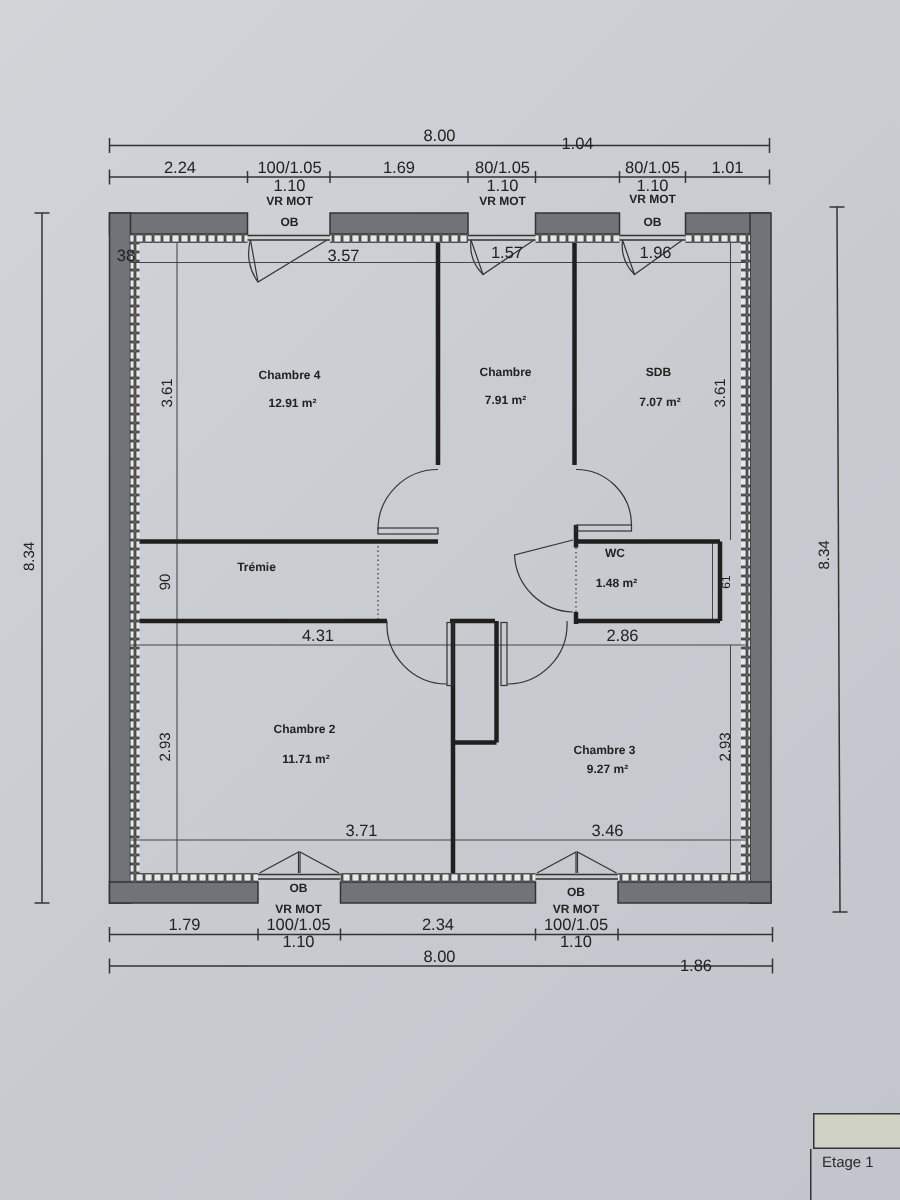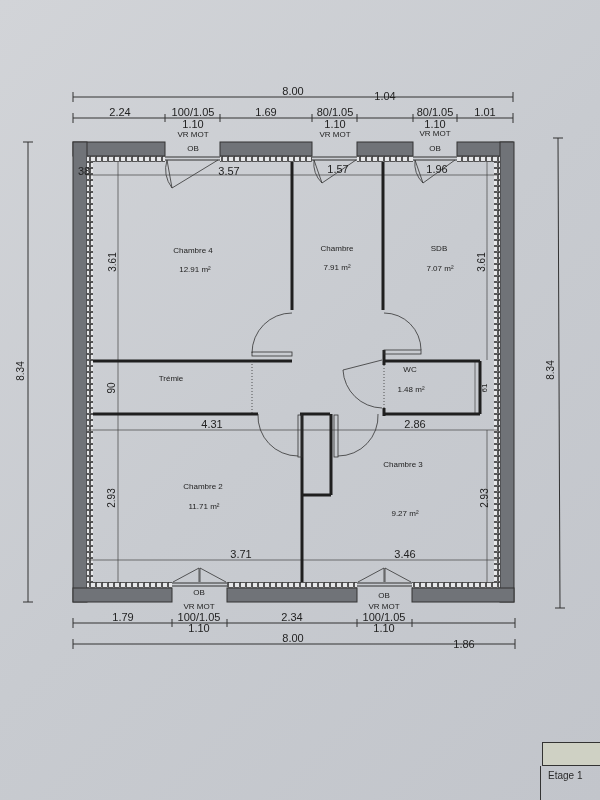--- a/index.html
+++ b/index.html
@@ -1,19 +1,19 @@
 <!DOCTYPE html>
 <html><head>
 <meta charset="utf-8">
 <style>
   html,body{margin:0;padding:0;}
   body{width:600px;height:800px;background:#c9ccd1;position:relative;overflow:hidden;font-family:"Liberation Sans",sans-serif;color:#2a2a2a;}
   .paper{position:absolute;left:0;top:0;width:600px;height:800px;background:linear-gradient(135deg,#d2d4d8 0%,#c8cbd0 50%,#c2c5cb 100%);}
   svg{position:absolute;left:0;top:0;}
-  .lbl{position:absolute;font-size:8px;white-space:nowrap;transform:translate(-50%,-50%);color:#222;}
+  .lbl{position:absolute;font-size:8px;white-space:nowrap;transform:translate(-50%,-50%);color:#222;font-weight:bold;}
   .dim{position:absolute;font-size:11px;white-space:nowrap;transform:translate(-50%,-50%);color:#222;}
   .vdim{position:absolute;font-size:10px;white-space:nowrap;transform:translate(-50%,-50%) rotate(-90deg);color:#222;}
   .small{font-size:8px;}
   .room-name{font-size:8px;}
   .room-area{font-size:8px;}
   .titlebox{position:absolute;left:540px;top:742px;width:60px;height:58px;}
   .titlebox .top{position:absolute;left:2px;top:0;width:58px;height:22px;background:#cfd1c4;border:1px solid #333;}
   .titlebox .bottom{position:absolute;left:0;top:24px;width:60px;height:34px;border-left:1px solid #333;}
   .titlebox .etage{position:absolute;left:8px;top:28px;font-size:10px;}
 </style>
@@ -212,21 +212,21 @@
 <div class="lbl room-area" style="left:195px;top:269px;">12.91 m²</div>
 <div class="lbl room-name" style="left:337px;top:248px;">Chambre</div>
 <div class="lbl room-area" style="left:337px;top:267px;text-align:center;">7.91 m²</div>
 <div class="lbl room-name" style="left:439px;top:248px;">SDB</div>
 <div class="lbl room-area" style="left:440px;top:268px;">7.07 m²</div>
 <div class="lbl room-name" style="left:171px;top:378px;">Trémie</div>
 <div class="lbl room-name" style="left:410px;top:369px;">WC</div>
 <div class="lbl room-area" style="left:411px;top:389px;">1.48 m²</div>
 <div class="lbl room-name" style="left:203px;top:486px;">Chambre 2</div>
 <div class="lbl room-area" style="left:204px;top:506px;">11.71 m²</div>
-<div class="lbl room-name" style="left:403px;top:464px;">Chambre 3</div>
+<div class="lbl room-name" style="left:403px;top:500px;">Chambre 3</div>
 <div class="lbl room-area" style="left:405px;top:513px;">9.27 m²</div>
 
 <div class="lbl" style="left:199px;top:592px;">OB</div>
 <div class="lbl" style="left:384px;top:595px;">OB</div>
 <div class="lbl" style="left:199px;top:606px;">VR MOT</div>
 <div class="lbl" style="left:384px;top:606px;">VR MOT</div>
 
 <div class="dim" style="left:123px;top:617px;">1.79</div>
 <div class="dim" style="left:199px;top:617px;">100/1.05</div>
 <div class="dim" style="left:292px;top:617px;">2.34</div>

